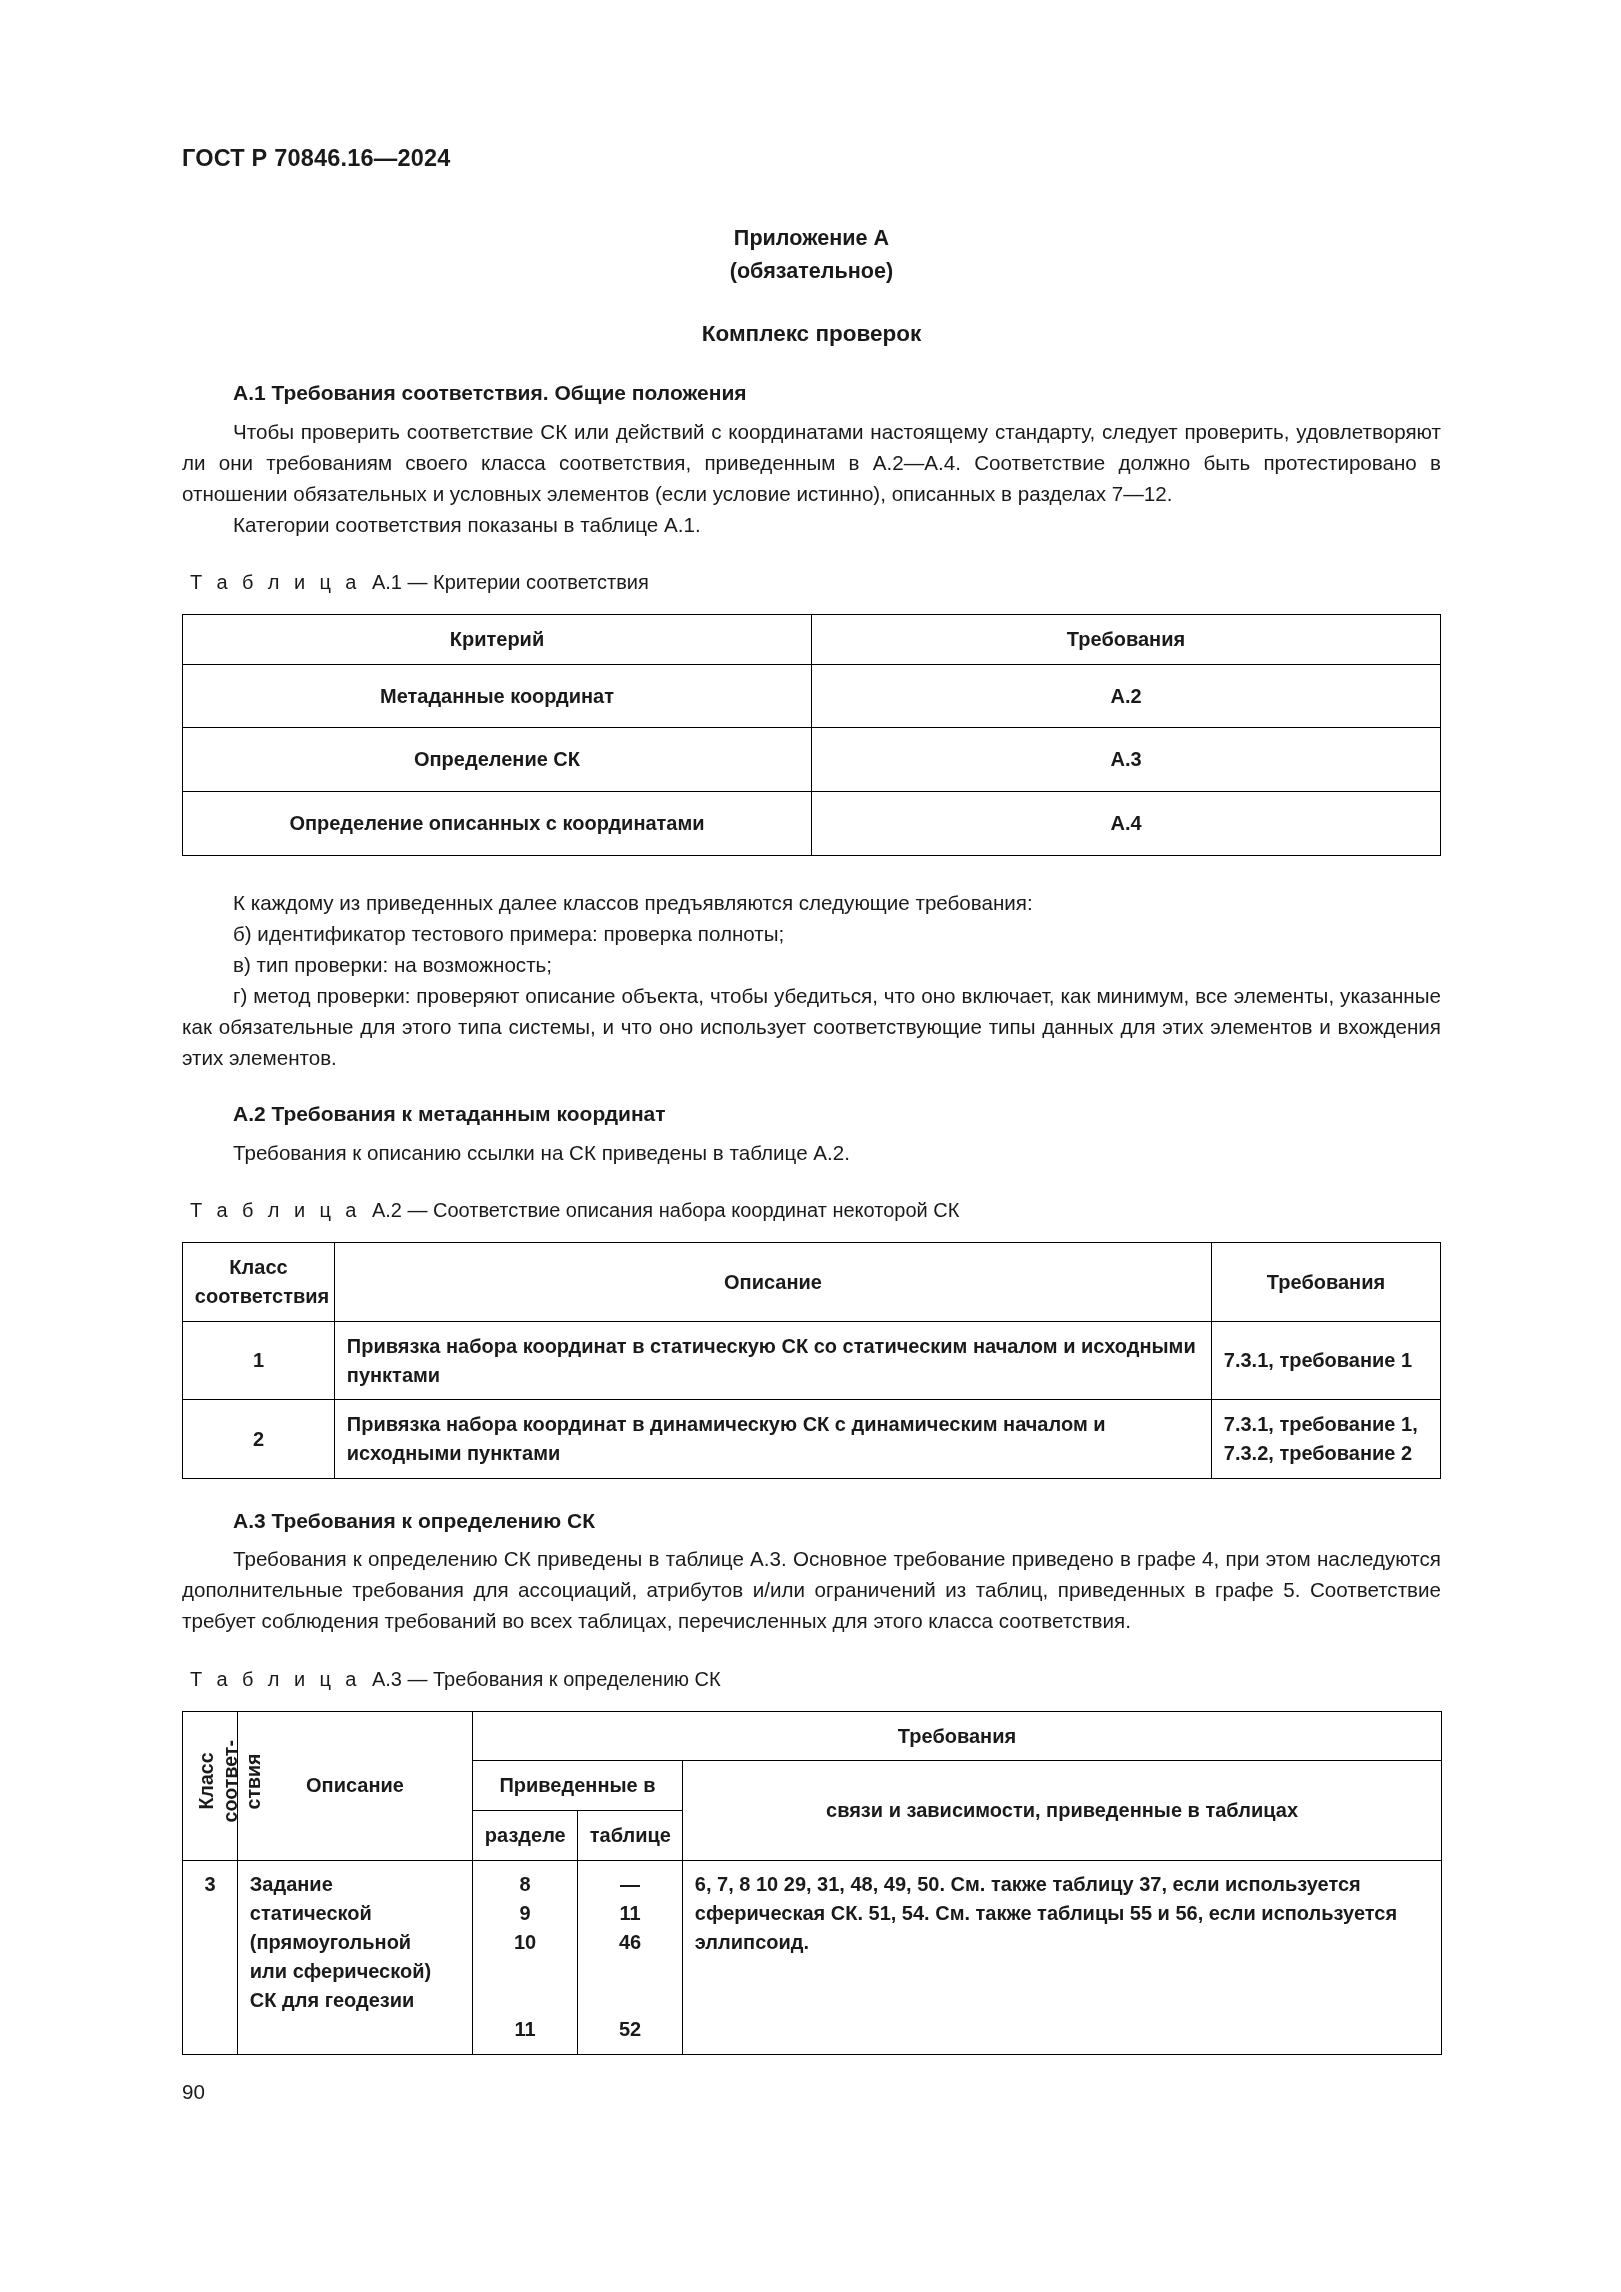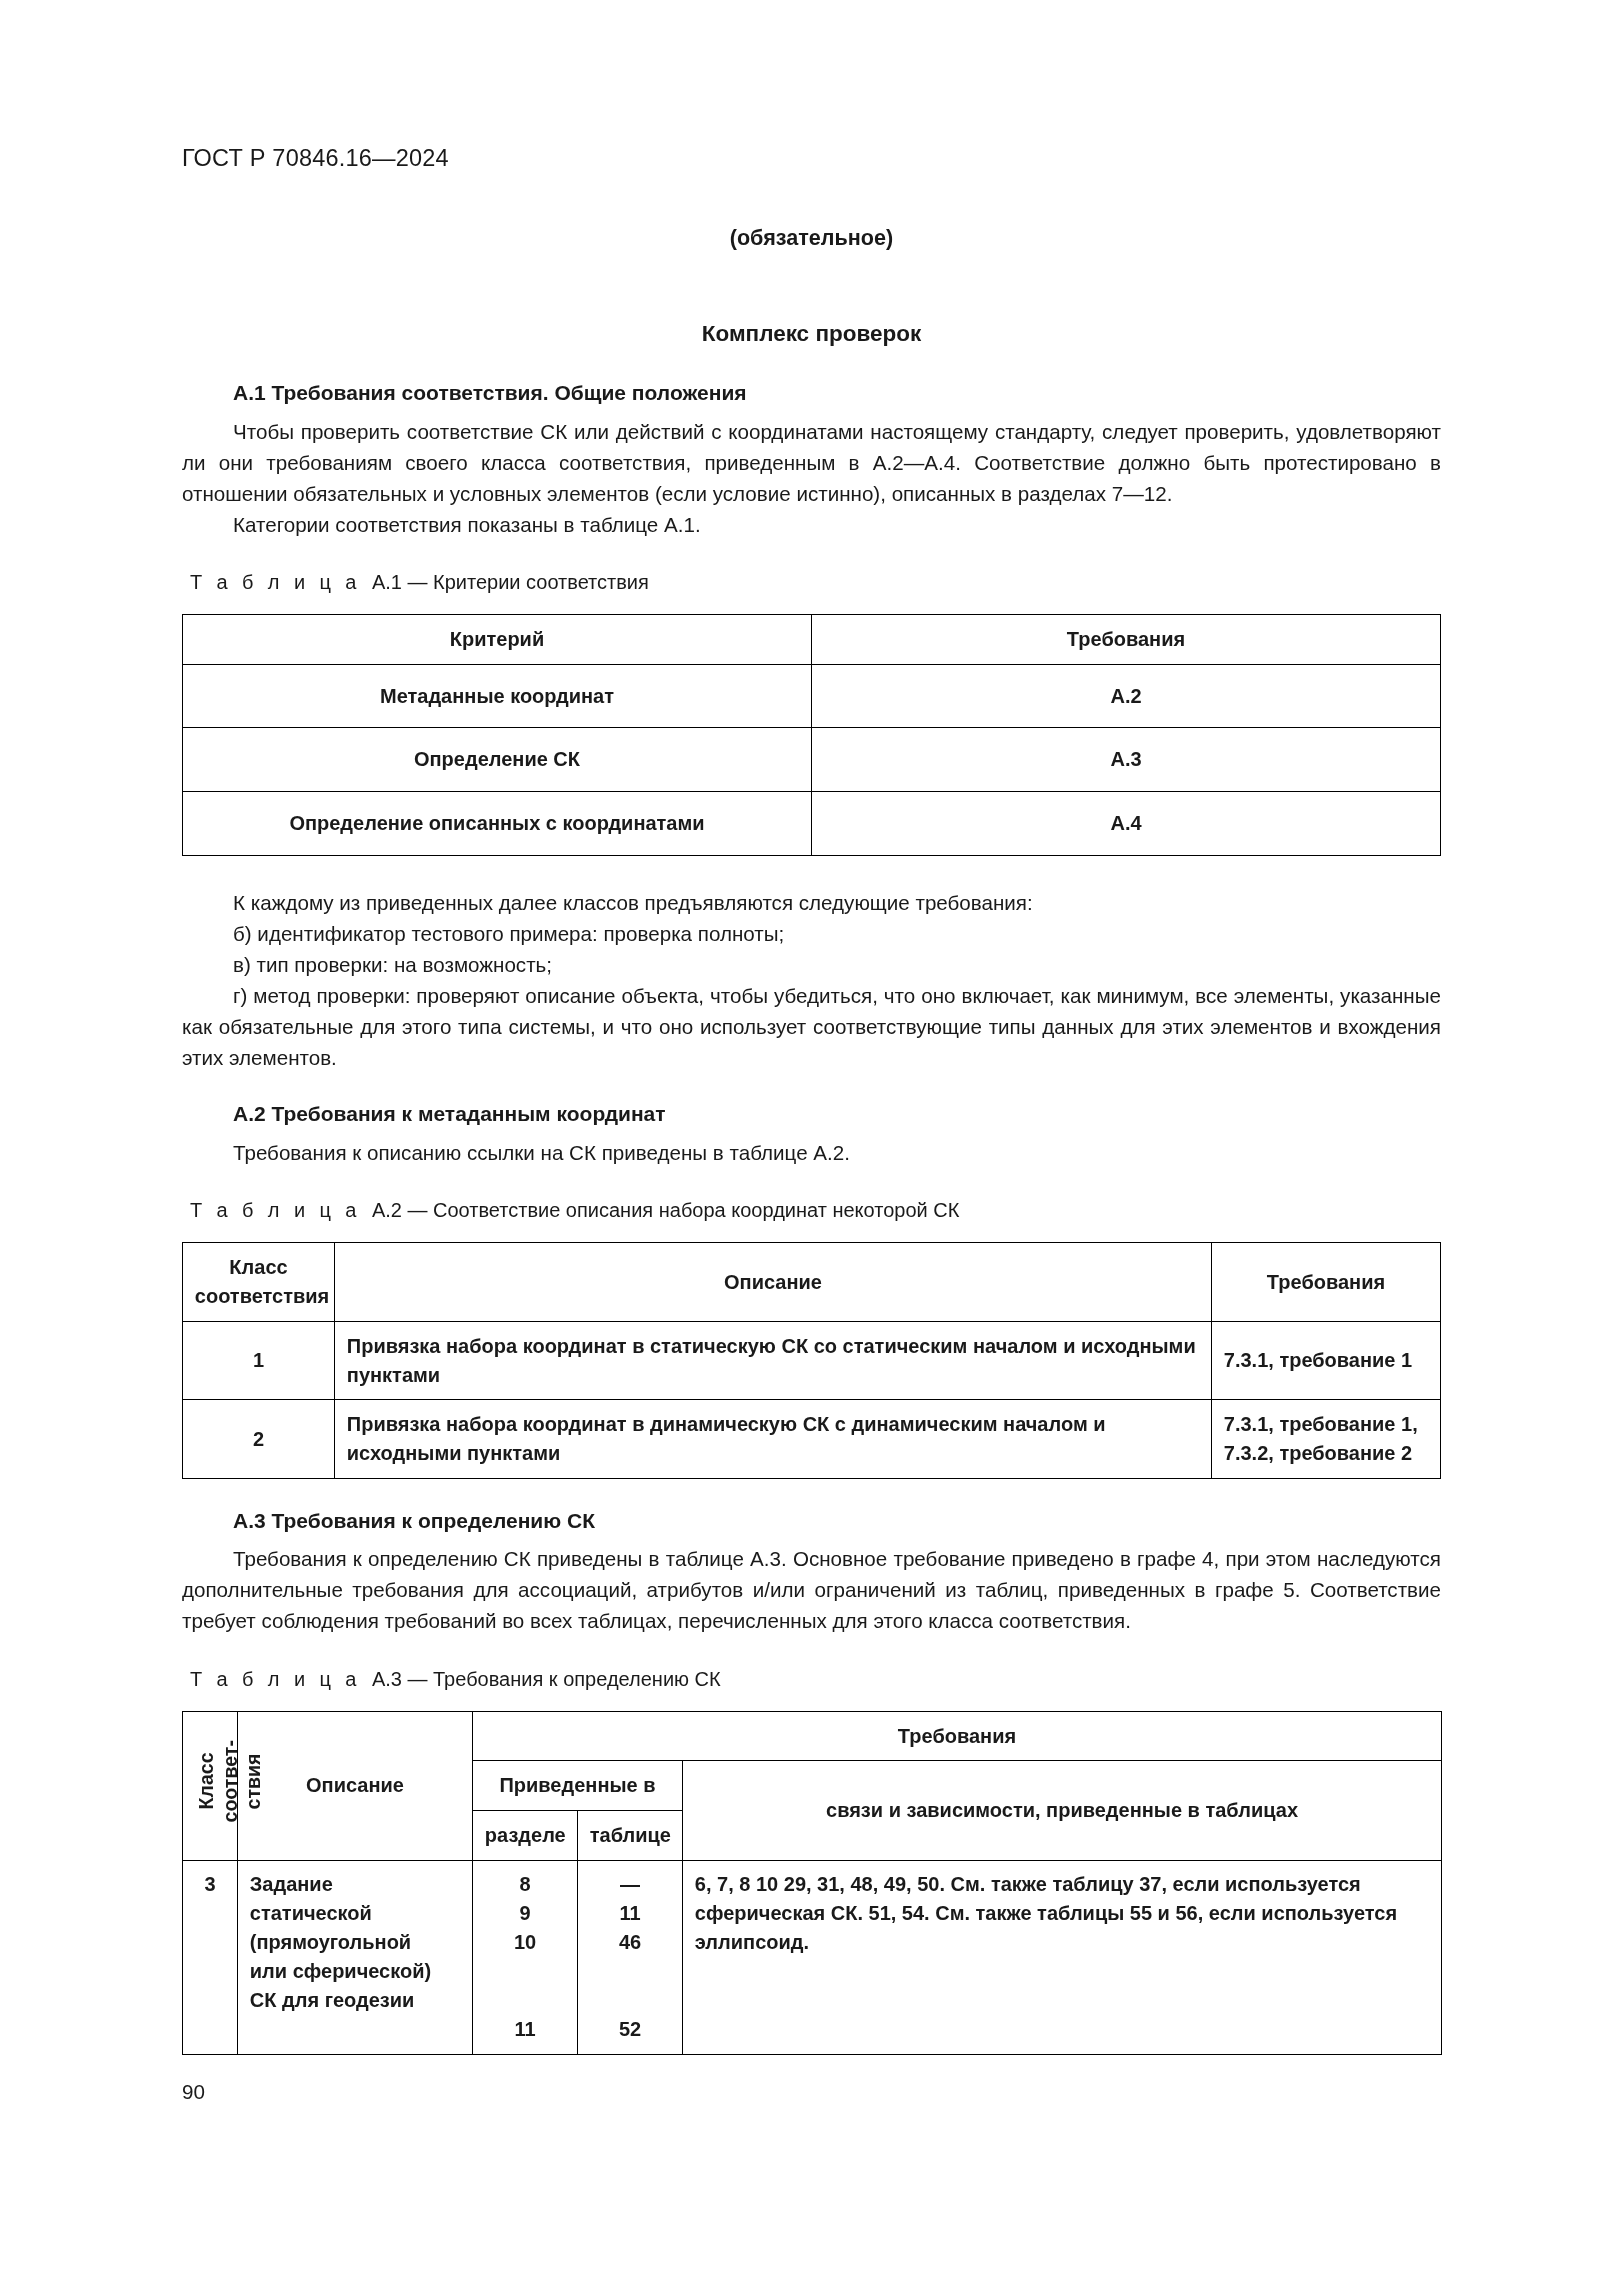--- a/index.html
+++ b/index.html
@@ -19,21 +19,21 @@
     background: #ffffff;
     box-sizing: border-box;
     overflow: hidden;
   }
   
   .doc-header {
     position: absolute;
     left: 182px;
     top: 145px;
     font-size: 23.5px;
-    font-weight: normal;
+    font-weight: bold;
     letter-spacing: 0.2px;
   }
   
   .annex-block {
     position: absolute;
     left: 182px;
     top: 221px;
     width: 1259px;
     text-align: center;
     font-size: 21.6px;
@@ -136,20 +136,21 @@
   }
 </style>
 </head>
 <body>
 
 <div class="page">
 
   <div class="doc-header">ГОСТ Р 70846.16—2024</div>
 
   <div class="annex-block">
+    <div>Приложение А</div>
     <div>(обязательное)</div>
   </div>
 
   <div class="main-title">Комплекс проверок</div>
 
   <div class="flow">
 
     <h4 class="sec">А.1  Требования соответствия. Общие положения</h4>
     <p class="para">Чтобы проверить соответствие СК или действий с координатами настоящему стандарту, следует проверить, удовлетворяют ли они требованиям своего класса соответствия, приведенным в А.2—А.4. Соответствие должно быть протестировано в отношении обязательных и условных элементов (если условие истинно), описанных в разделах 7—12.</p>
     <p class="para">Категории соответствия показаны в таблице А.1.</p>

